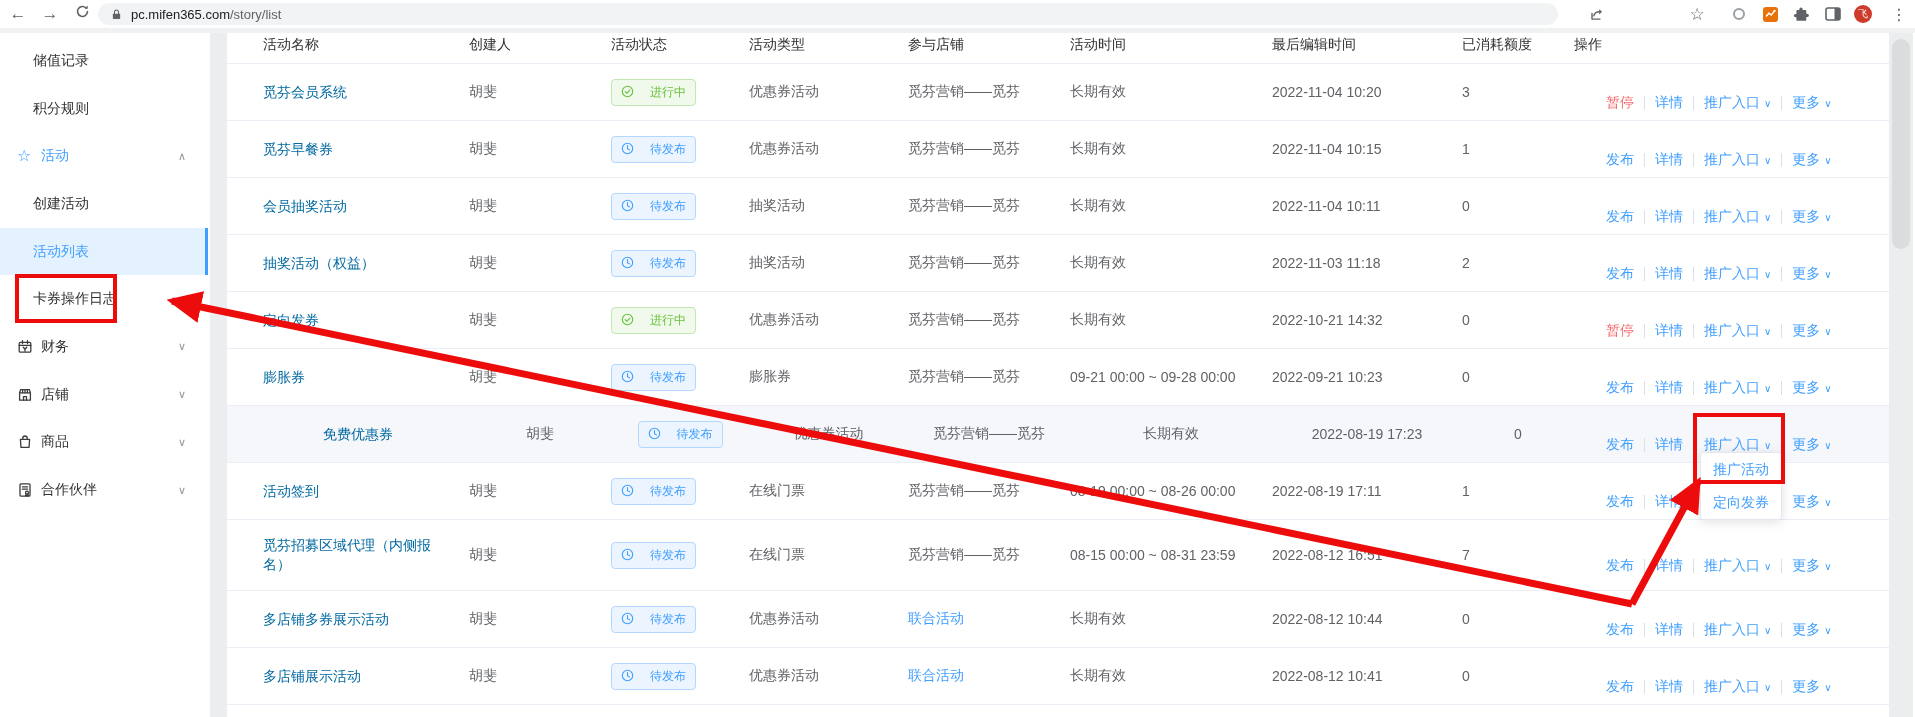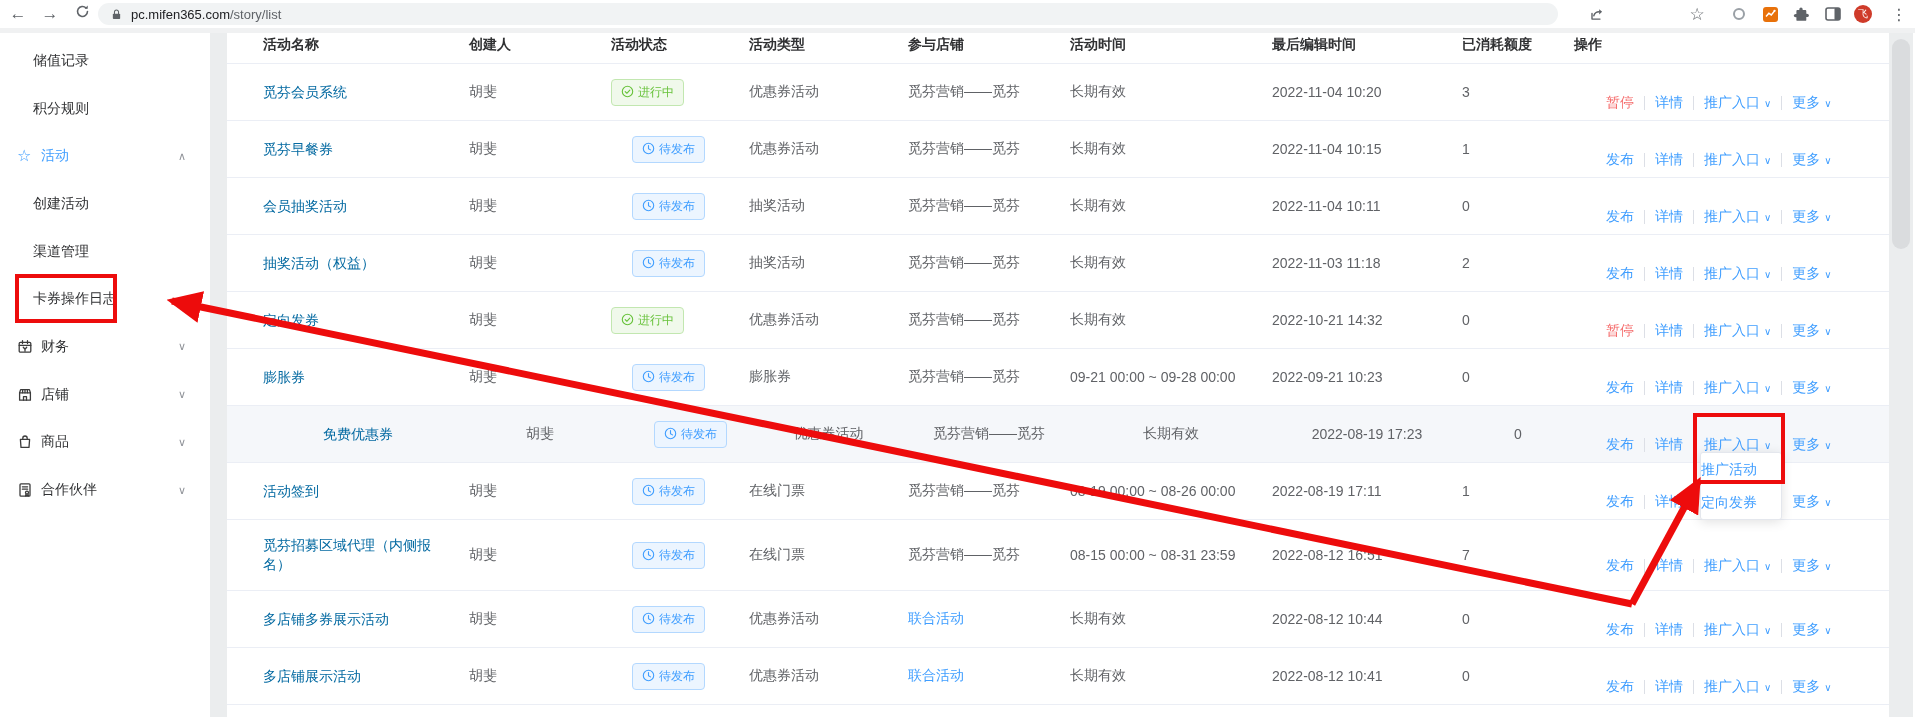--- a/index.html
+++ b/index.html
@@ -34,40 +34,40 @@
   .side-item.selected, .side-item.selected .sico-wrap { color:#409eff; }
   .side-item.active { background:#e4f2ff; color:#409eff; box-shadow:inset -3px 0 0 #409eff; }
   .sidebar-scrollbar { position:absolute; left:210px; top:33px; width:17px; height:684px; background:#ebedee; }
   .page-scrollbar { position:absolute; left:1889px; top:33px; width:24px; height:684px; background:#ebedee; }
   .page-scrollbar .thumb { position:absolute; left:3px; top:6px; width:18px; height:210px; background:#dadcde; border-radius:9px; }
 
   
   .table { position:absolute; left:227px; top:33px; width:1662px; }
   .trow, .thead { display:grid; grid-template-columns:206px 142px 138px 159px 162px 202px 190px 112px auto;
                   padding-left:36px; border-bottom:1px solid #ebeef5; align-items:center; }
-  .thead { height:31px; align-items:start; padding-top:3px; color:#303133; font-weight:700; font-size:14px; }
+  .thead { height:31px; align-items:start; padding-top:3px; color:#303133; font-weight:400; font-size:14px; }
   .trow { height:57px; font-size:14px; color:#606266; }
   .trow.tall { height:71px; }
   .trow.hover { background:#f5f7fa;text-align:center; }
   .cell-name { color:#0369a1; padding-right:16px; line-height:19px; }
   .cell { white-space:nowrap; }
-  .badge { display:inline-flex; align-items:center; gap:4px; font-size:12px; padding:5px 9px;
+  .badge { display:inline-flex; align-items:center; gap:16px; font-size:12px; padding:5px 9px;
            border-radius:4px; border:1px solid; line-height:1; }
-  .badge.pending { color:#409eff; background:#ecf5ff; border-color:#b3d8ff;margin-left:21px; }
+  .badge.pending { color:#409eff; background:#ecf5ff; border-color:#b3d8ff; }
   .badge.running { color:#67c23a; background:#f0f9eb; border-color:#c2e7b0; }
   .link { color:#409eff; cursor:pointer; }
   .danger { color:#f56c6c; cursor:pointer; }
   .actions { padding-left:32px; display:flex; align-items:center; white-space:nowrap;margin-top:22px; }
   .actions .sep { width:1px; height:14px; background:#dcdfe6; margin:0 10px; }
   .caret { font-size:10px; margin-left:4px; }
 
   
   .dropdown { position:absolute; left:1700px; top:452px; width:82px; background:#fff;
               border:1px solid #e4e7ed; border-radius:3px; box-shadow:0 2px 12px rgba(0,0,0,.12); z-index:5; }
-  .dropdown .dd-item { height:33px; line-height:33px; font-size:14px; color:#409eff;
+  .dropdown .dd-item { height:33px; line-height:33px; padding-left:12px; font-size:14px; color:#409eff;
                        cursor:pointer; white-space:nowrap; }
 
   
   .annotations { position:absolute; left:0; top:0; width:1915px; height:717px; pointer-events:none; z-index:9; }
 
   svg.oic { stroke:currentColor; fill:none; stroke-width:1.3; stroke-linecap:round; stroke-linejoin:round; }
 </style>
 </head>
 <body>
 
@@ -138,22 +138,22 @@
       <div class="side-item section selected">
         <span class="sico-wrap">
           <span style="font-size:16px;line-height:1">☆</span>
         </span>
         <span>活动</span>
         <span class="chev">∧</span>
       </div>
       <div class="side-item sub">
         <span>创建活动</span>
       </div>
-      <div class="side-item sub">
-        <span>渠道管理</span>
+      <div class="side-item sub active">
+        <span>活动列表</span>
       </div>
       <div class="side-item sub">
         <span>卡券操作日志</span>
       </div>
       <div class="side-item section">
         <span class="sico-wrap">
           <svg class="oic" width="16" height="16" viewBox="0 0 16 16">
             <rect x="2.2" y="3.4" width="11.6" height="9.8" rx="1.2"></rect>
             <path d="M2.2 6.4h11.6M5.5 1.7v2.8M10.5 1.7v2.8"></path>
             <path d="M6.3 8.3l1.7 1.9 1.7-1.9M8 10.2v2"></path>

